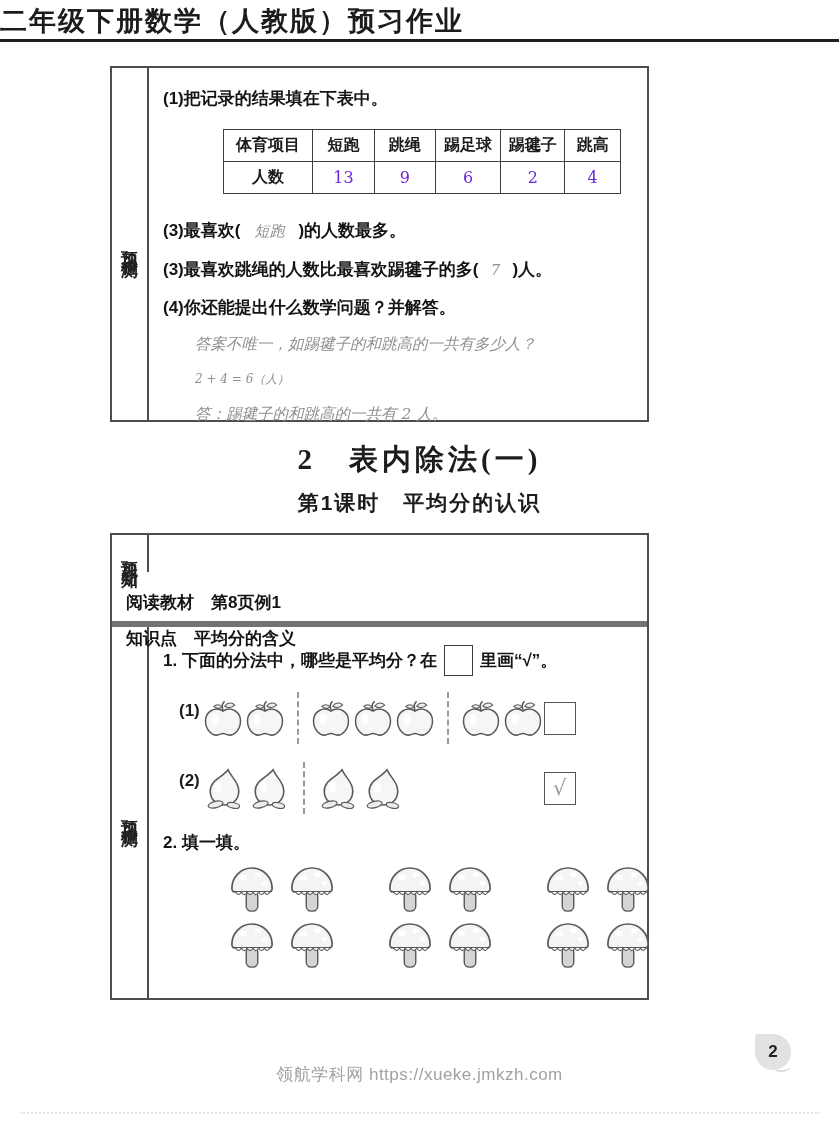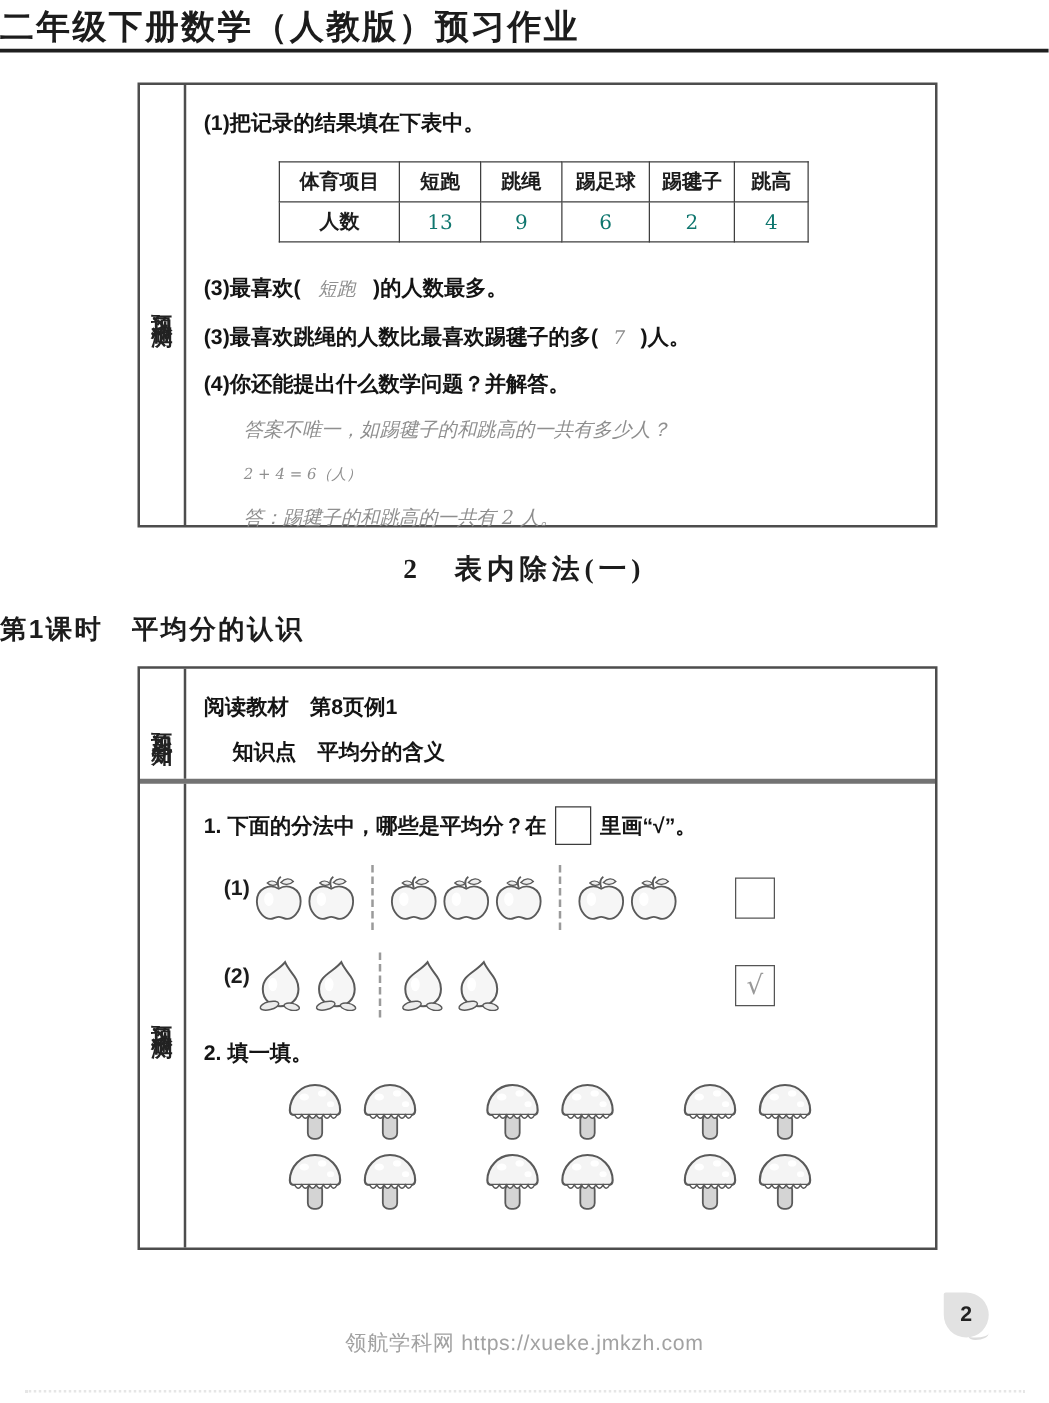--- a/index.html
+++ b/index.html
@@ -12,21 +12,21 @@
   
   .page-title {
     position:absolute; top:3px; left:0; width:100%;
     text-align:left; font-size:27px; font-weight:bold;
     font-family:"Liberation Serif","DejaVu Serif",serif;
     letter-spacing:2px;
   }
   .title-rule { position:absolute; top:39px; left:0; width:839px; height:3px; background:#1f1f1f; }
 
   
-  .sec-box { position:absolute; left:110px; width:640px; border:2px solid #4d4d4d; background:#fff; display:flex; }
+  .sec-box { position:absolute; left:110px; width:539px; border:2px solid #4d4d4d; background:#fff; display:flex; }
   .box1 { top:66px; height:356px; }
   .box2 { top:533px; height:467px; flex-direction:column; }
   .sec-row { display:flex; }
   .label-col {
     width:37px; flex:0 0 37px; border-right:2px solid #4d4d4d;
     display:flex; align-items:center; justify-content:center;
   }
   .vlabel {
     writing-mode:vertical-rl; text-orientation:upright;
     font-weight:bold; font-size:17px; letter-spacing:3px; color:#222;
@@ -45,43 +45,43 @@
   
   .b1-q1 { margin-top:14px; }
   table.stats {
     border-collapse:collapse; margin:20px 16px 0 60px; table-layout:fixed;
   }
   table.stats td {
     border:1.6px solid #3f3f3f; height:32px; text-align:center;
     font-size:16px; font-weight:bold; font-family:"Liberation Serif","DejaVu Serif",serif;
     padding:0 4px;
   }
-  table.stats td.val { color:#0f766e; font-weight:normal; font-family:"DejaVu Serif",serif; }
+  table.stats td.val { color:#6d28d9; font-weight:normal; font-family:"DejaVu Serif",serif; }
   .b1-q2 { margin-top:26px; }
   .b1-q3 { margin-top:17px; }
   .b1-q4 { margin-top:17px; }
   .b1-ans { margin:16px 0 0 32px; font-size:15.5px; }
   .b1-ans.eq { font-size:12px; }
 
   
   .chapter-heading {
     position:absolute; top:440px; left:0; width:100%; text-align:center;
-    font-size:22px; font-weight:bold; letter-spacing:4px;
+    font-size:29px; font-weight:bold; letter-spacing:4px;
     font-family:"Liberation Serif","DejaVu Serif",serif;
   }
   .lesson-heading {
-    position:absolute; top:489px; left:0; width:100%; 
+    position:absolute; top:489px; left:0; width:100%; text-align:center;
     font-size:21px; font-weight:bold; letter-spacing:2px;
   }
 
   
-  .rowA { height:92px; border-bottom:4px solid #737373; }
+  .rowA { height:92px; border-bottom:6px solid #737373;flex-direction:column; }
   .rowB { flex:1; }
   .b2-read { margin-top:14px; }
-  .b2-know { margin-top:15px;margin-left:23px; }
+  .b2-know { margin-top:15px; }
   .b2-q1 { margin-top:12px; display:flex; align-items:center; flex-wrap:nowrap; }
   .inline-box {
     display:inline-block; width:29px; height:31px;
     border:1.6px solid #3c3c3c; margin:0 7px; vertical-align:middle; background:#fff;
   }
   .item-row { display:flex; align-items:center; margin-top:14px; min-height:56px; }
   .item-no { font-size:17px; font-weight:600; margin:0 2px 14px 16px; }
   .fruit-row { display:flex; align-items:center; }
   .fruit-group { display:inline-flex; align-items:flex-end; }
   .fruit { display:block; }

